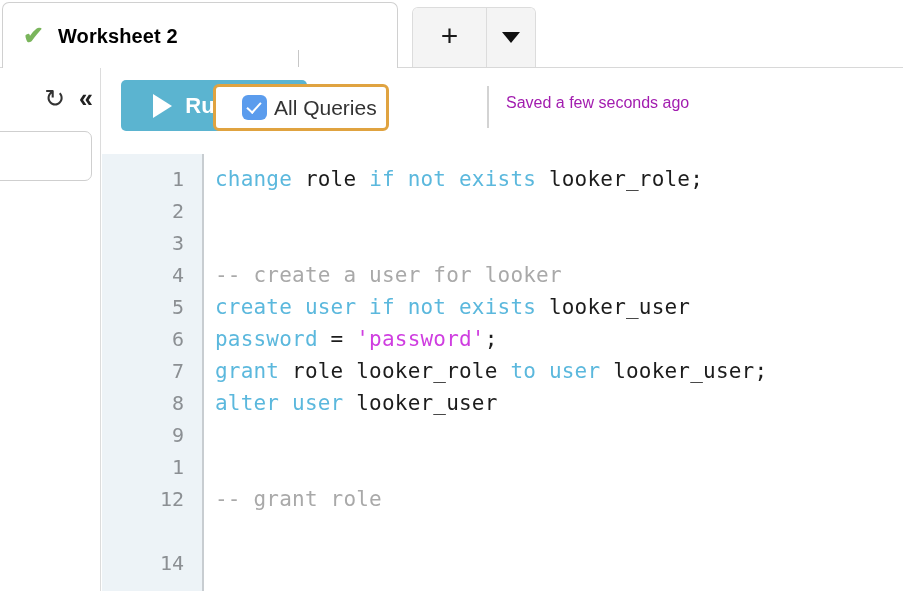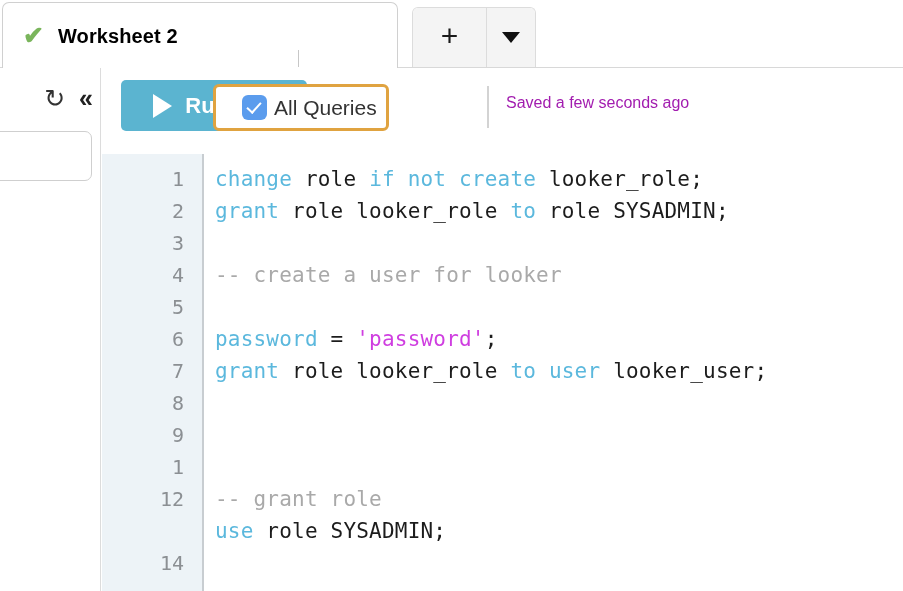--- a/index.html
+++ b/index.html
@@ -347,29 +347,29 @@
     <span class="allq-box"></span>
     <span class="allq-label">All Queries</span>
   </div>
   <div class="tb-divider"></div>
   <div class="saved-text">Saved a few seconds ago</div>
 
   <div class="editor">
     <div class="gutter"></div>
     <div class="gutter-rule"></div>
     <div class="code-lines" id="code-lines">
-        <div class="line"><span class="lnum">1</span><span class="ltext"><span class="k">change</span><span class="p"> role </span><span class="k">if not create</span><span class="p"> looker_role;</span></span></div>
-        <div class="line"><span class="lnum">2</span><span class="ltext"><span class="k">grant</span><span class="p"> role looker_role </span><span class="k">to</span><span class="p"> role SYSADMIN;</span></span></div>
+        <div class="line"><span class="lnum">1</span><span class="ltext"><span class="k">change</span><span class="p"> role </span><span class="k">if not exists</span><span class="p"> looker_role;</span></span></div>
+        <div class="line"><span class="lnum">2</span></div>
         <div class="line"><span class="lnum">3</span><span class="ltext"></span></div>
         <div class="line"><span class="lnum">4</span><span class="ltext"><span class="c">-- create a user for looker</span></span></div>
-        <div class="line"><span class="lnum">5</span></div>
+        <div class="line"><span class="lnum">5</span><span class="ltext"><span class="k">create user if not exists</span><span class="p"> looker_user</span></span></div>
         <div class="line"><span class="lnum">6</span><span class="ltext"><span class="k">password</span><span class="p"> = </span><span class="s">'password'</span><span class="p">;</span></span></div>
         <div class="line"><span class="lnum">7</span><span class="ltext"><span class="k">grant</span><span class="p"> role looker_role </span><span class="k">to user</span><span class="p"> looker_user;</span></span></div>
-        <div class="line"><span class="lnum">8</span></div>
+        <div class="line"><span class="lnum">8</span><span class="ltext"><span class="k">alter user</span><span class="p"> looker_user</span></span></div>
         <div class="line"><span class="lnum">9</span></div>
         <div class="line"><span class="lnum">1</span><span class="ltext"></span></div>
         <div class="line"><span class="lnum">12</span><span class="ltext"><span class="c">-- grant role</span></span></div>
-        <div class="line"><span class="ltext"><span class="k">use</span><span class="p"> role SYSADMIN;</span></span></div>
+        <div class="line"></div>
         <div class="line"><span class="lnum">14</span><span class="ltext"></span></div>
       </div>
   </div>
 
 </div>
 
 </body></html>

